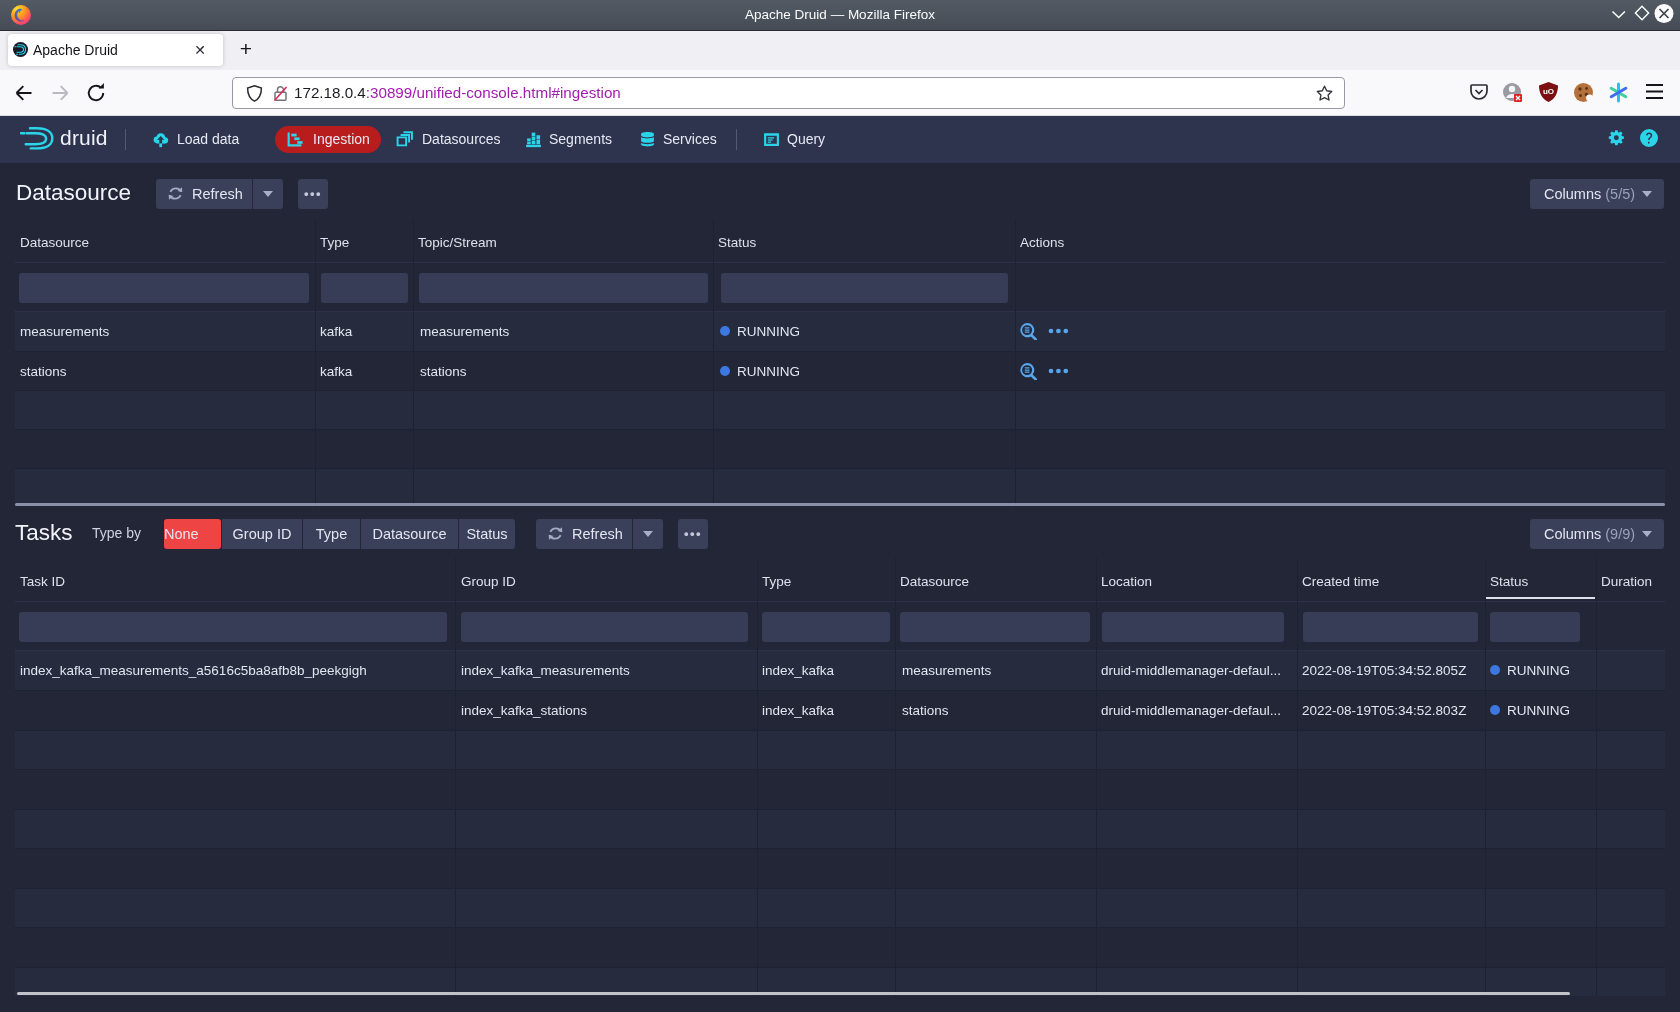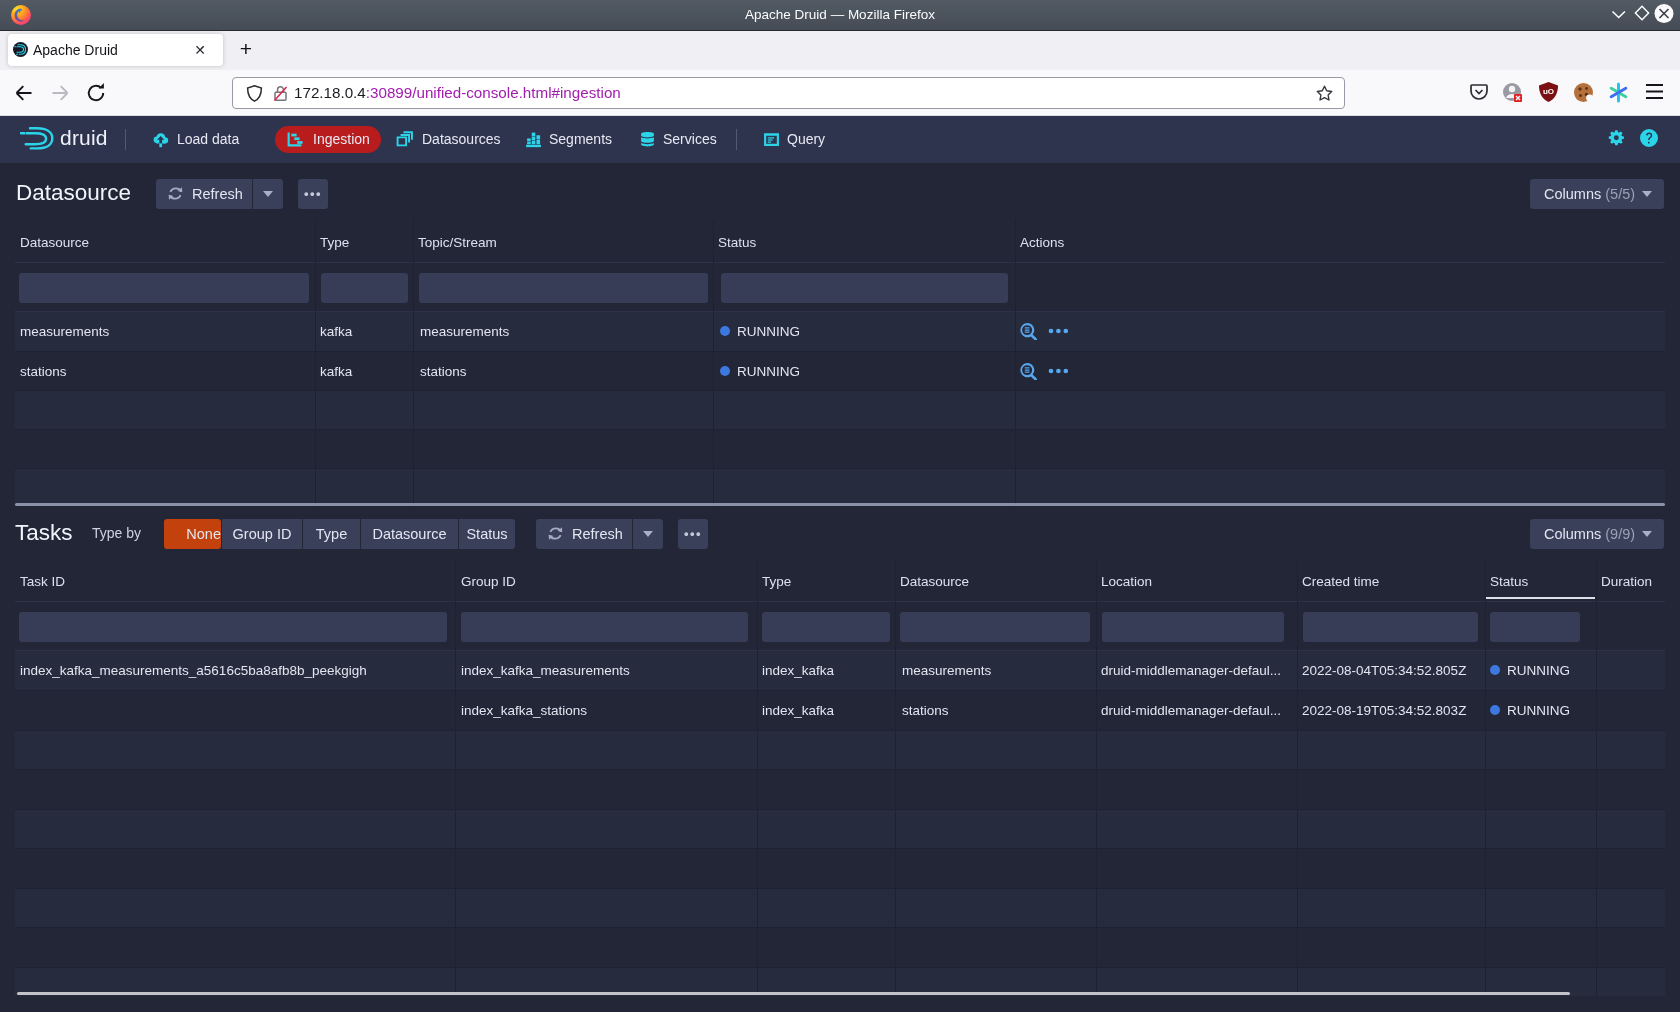--- a/index.html
+++ b/index.html
@@ -341,21 +341,21 @@
       </div>
     </div>
     <div class="row stripe" style="top:171px"></div>
     <div class="row" style="top:210px"></div>
     <div class="row stripe" style="top:249px;height:38px"></div>
     <div class="hscroll" style="left:0;top:284px;width:1650px"></div>
   </div>
 
   <div class="section-title" style="left:15px;top:404px">Tasks</div>
   <div style="position:absolute;left:92px;top:409px;font-size:14px;color:#ced3e2">Type by</div>
-  <div class="btn" style="left:164px;top:403px;width:57px;height:30px;background:#c2410c;text-align:right;line-height:30px">None</div>
+  <div class="btn" style="left:164px;top:403px;width:57px;height:30px;background:#ef4444;text-align:left;line-height:30px">None</div>
   <div class="btn" style="left:222px;top:403px;width:80px;height:30px;text-align:center;line-height:30px;border-radius:0">Group ID</div>
   <div class="btn" style="left:303px;top:403px;width:57px;height:30px;text-align:center;line-height:30px;border-radius:0">Type</div>
   <div class="btn" style="left:361px;top:403px;width:97px;height:30px;text-align:center;line-height:30px;border-radius:0">Datasource</div>
   <div class="btn" style="left:459px;top:403px;width:56px;height:30px;text-align:center;line-height:30px;border-radius:0 3px 3px 0">Status</div>
   <div class="btn" style="left:536px;top:403px;width:96px;height:30px;border-radius:3px 0 0 3px">
     <svg style="position:absolute;left:11px;top:6px" width="17" height="17" viewBox="0 0 16 16">
         <g fill="none" stroke="#a5abc2" stroke-width="1.8">
           <path d="M13.5 6.3 A5.7 5.7 0 0 0 3.2 6.5"></path>
           <path d="M2.5 9.7 A5.7 5.7 0 0 0 12.8 9.5"></path>
         </g>
@@ -398,21 +398,21 @@
       <div class="finput" style="left:1087px;top:10px;width:182px"></div>
       <div class="finput" style="left:1288px;top:10px;width:175px"></div>
       <div class="finput" style="left:1475px;top:10px;width:90px"></div>
     </div>
     <div class="row stripe" style="top:93px;border-top:none;height:40px">
       <div class="cell" style="left:5px">index_kafka_measurements_a5616c5ba8afb8b_peekgigh</div>
       <div class="cell" style="left:446px">index_kafka_measurements</div>
       <div class="cell" style="left:747px">index_kafka</div>
       <div class="cell" style="left:887px">measurements</div>
       <div class="cell" style="left:1086px">druid-middlemanager-defaul...</div>
-      <div class="cell" style="left:1287px">2022-08-04T05:34:52.805Z</div>
+      <div class="cell" style="left:1287px">2022-08-19T05:34:52.805Z</div>
       <div class="cell" style="left:1475px"><span class="rundot"></span>RUNNING</div>
     </div>
     <div class="row" style="top:132px">
       <div class="cell" style="left:446px">index_kafka_stations</div>
       <div class="cell" style="left:747px">index_kafka</div>
       <div class="cell" style="left:887px">stations</div>
       <div class="cell" style="left:1086px">druid-middlemanager-defaul...</div>
       <div class="cell" style="left:1287px">2022-08-19T05:34:52.803Z</div>
       <div class="cell" style="left:1475px"><span class="rundot"></span>RUNNING</div>
     </div>

